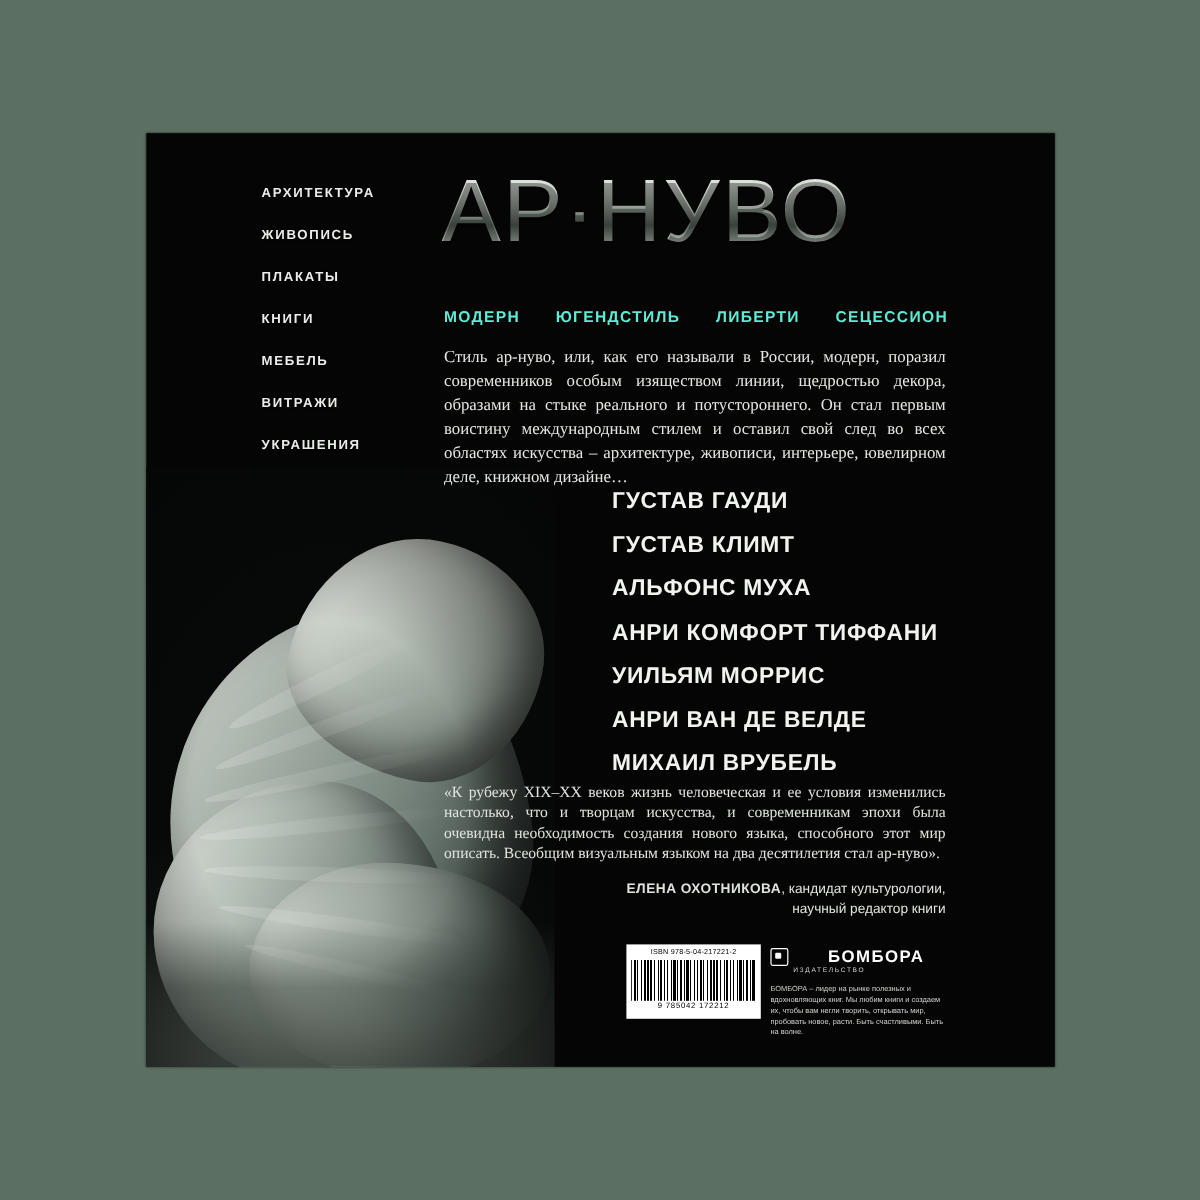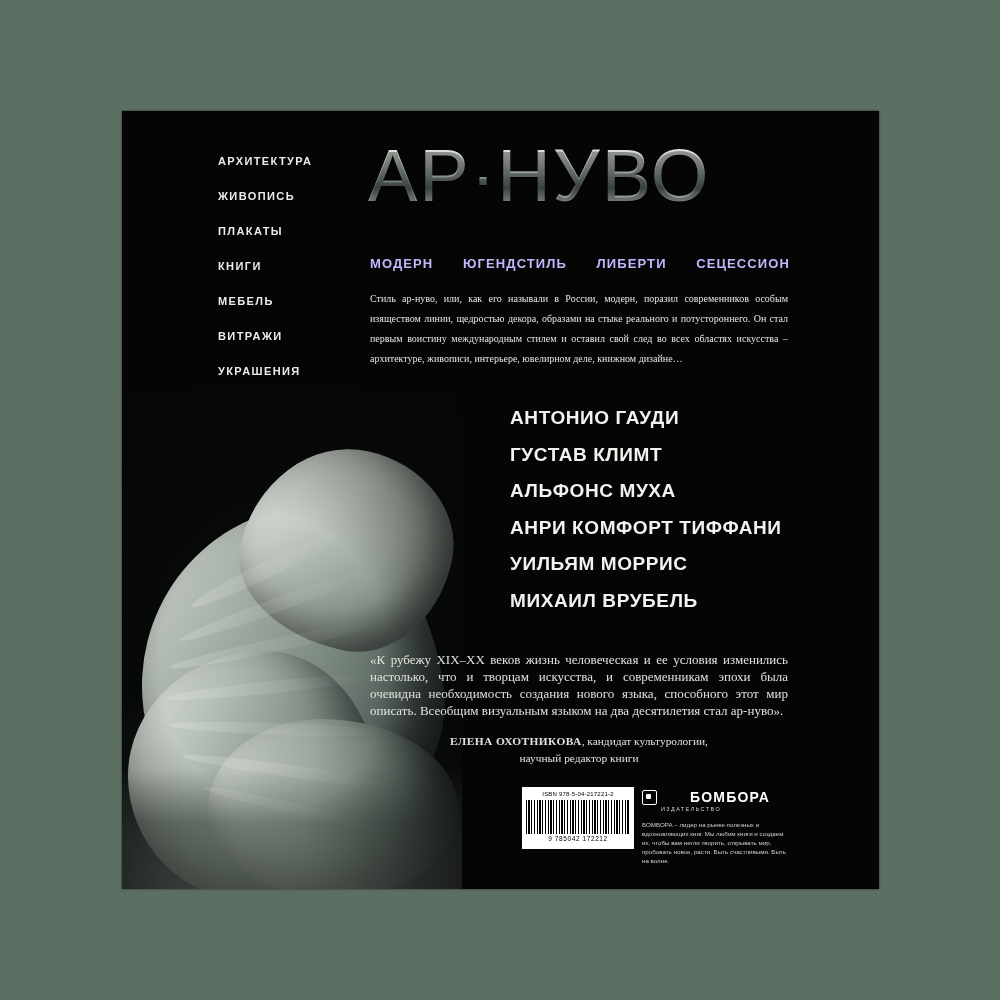--- a/index.html
+++ b/index.html
@@ -132,34 +132,34 @@
     line-height: 1;
   }
 
   .subtitle-row {
     position: absolute;
     left: 248px;
     top: 145px;
     width: 420px;
     display: flex;
     justify-content: space-between;
-    color: #c4b5fd;
+    color: #5eead4;
     font-size: 13px;
     font-weight: bold;
     letter-spacing: 1.1px;
   }
 
   .blurb {
     position: absolute;
     left: 248px;
     top: 178px;
     width: 418px;
     color: #e4e7e2;
     font-family: "Liberation Serif", serif;
-    font-size: 10px;
+    font-size: 14px;
     line-height: 20px;
     text-align: justify;
   }
 
   .names {
     position: absolute;
     left: 388px;
     top: 296px;
     width: 340px;
   }
@@ -182,24 +182,24 @@
     font-size: 13px;
     line-height: 17px;
     text-align: justify;
   }
   .quote-attr {
     position: absolute;
     left: 248px;
     top: 622px;
     width: 418px;
     color: #dfe3dd;
-    font-family: Liberation Serif, serif;
+    font-family: Liberation Sans, sans-serif;
     font-size: 11.4px;
     line-height: 17px;
-    text-align: center;
+    text-align: right;
   }
   .quote-attr .strong { font-weight: bold; letter-spacing: .4px; }
 
   
   .barcode-box {
     position: absolute;
     left: 400px;
     top: 676px;
     width: 112px;
     height: 62px;
@@ -317,25 +317,26 @@
     <div class="subtitle-row">
       <span>МОДЕРН</span>
       <span>ЮГЕНДСТИЛЬ</span>
       <span>ЛИБЕРТИ</span>
       <span>СЕЦЕССИОН</span>
     </div>
 
     <div class="blurb">Стиль ар-нуво, или, как его называли в России, модерн, поразил современников особым изяществом линии, щедростью декора, образами на стыке реального и потустороннего. Он стал первым воистину международным стилем и оставил свой след во всех областях искусства – архитектуре, живописи, интерьере, ювелирном деле, книжном дизайне…</div>
 
     <div class="names">
-      <div>АНТОНИО ГАУДИ</div>
+      <div>ГУСТАВ ГАУДИ</div>
       <div>ГУСТАВ КЛИМТ</div>
       <div>АЛЬФОНС МУХА</div>
       <div>АНРИ КОМФОРТ ТИФФАНИ</div>
       <div>УИЛЬЯМ МОРРИС</div>
+      <div>АНРИ ВАН ДЕ ВЕЛДЕ</div>
       <div>МИХАИЛ ВРУБЕЛЬ</div>
     </div>
 
     <div class="quote">«К рубежу XIX–XX веков жизнь человеческая и ее условия изменились настолько, что и творцам искусства, и современникам эпохи была очевидна необходимость создания нового языка, способного этот мир описать. Всеобщим визуальным языком на два десятилетия стал ар-нуво».</div>
     <div class="quote-attr">
       <span class="strong">ЕЛЕНА ОХОТНИКОВА</span><span>, кандидат культурологии,</span><br>
       <span>научный редактор книги</span>
     </div>
 
     <div class="barcode-box">

